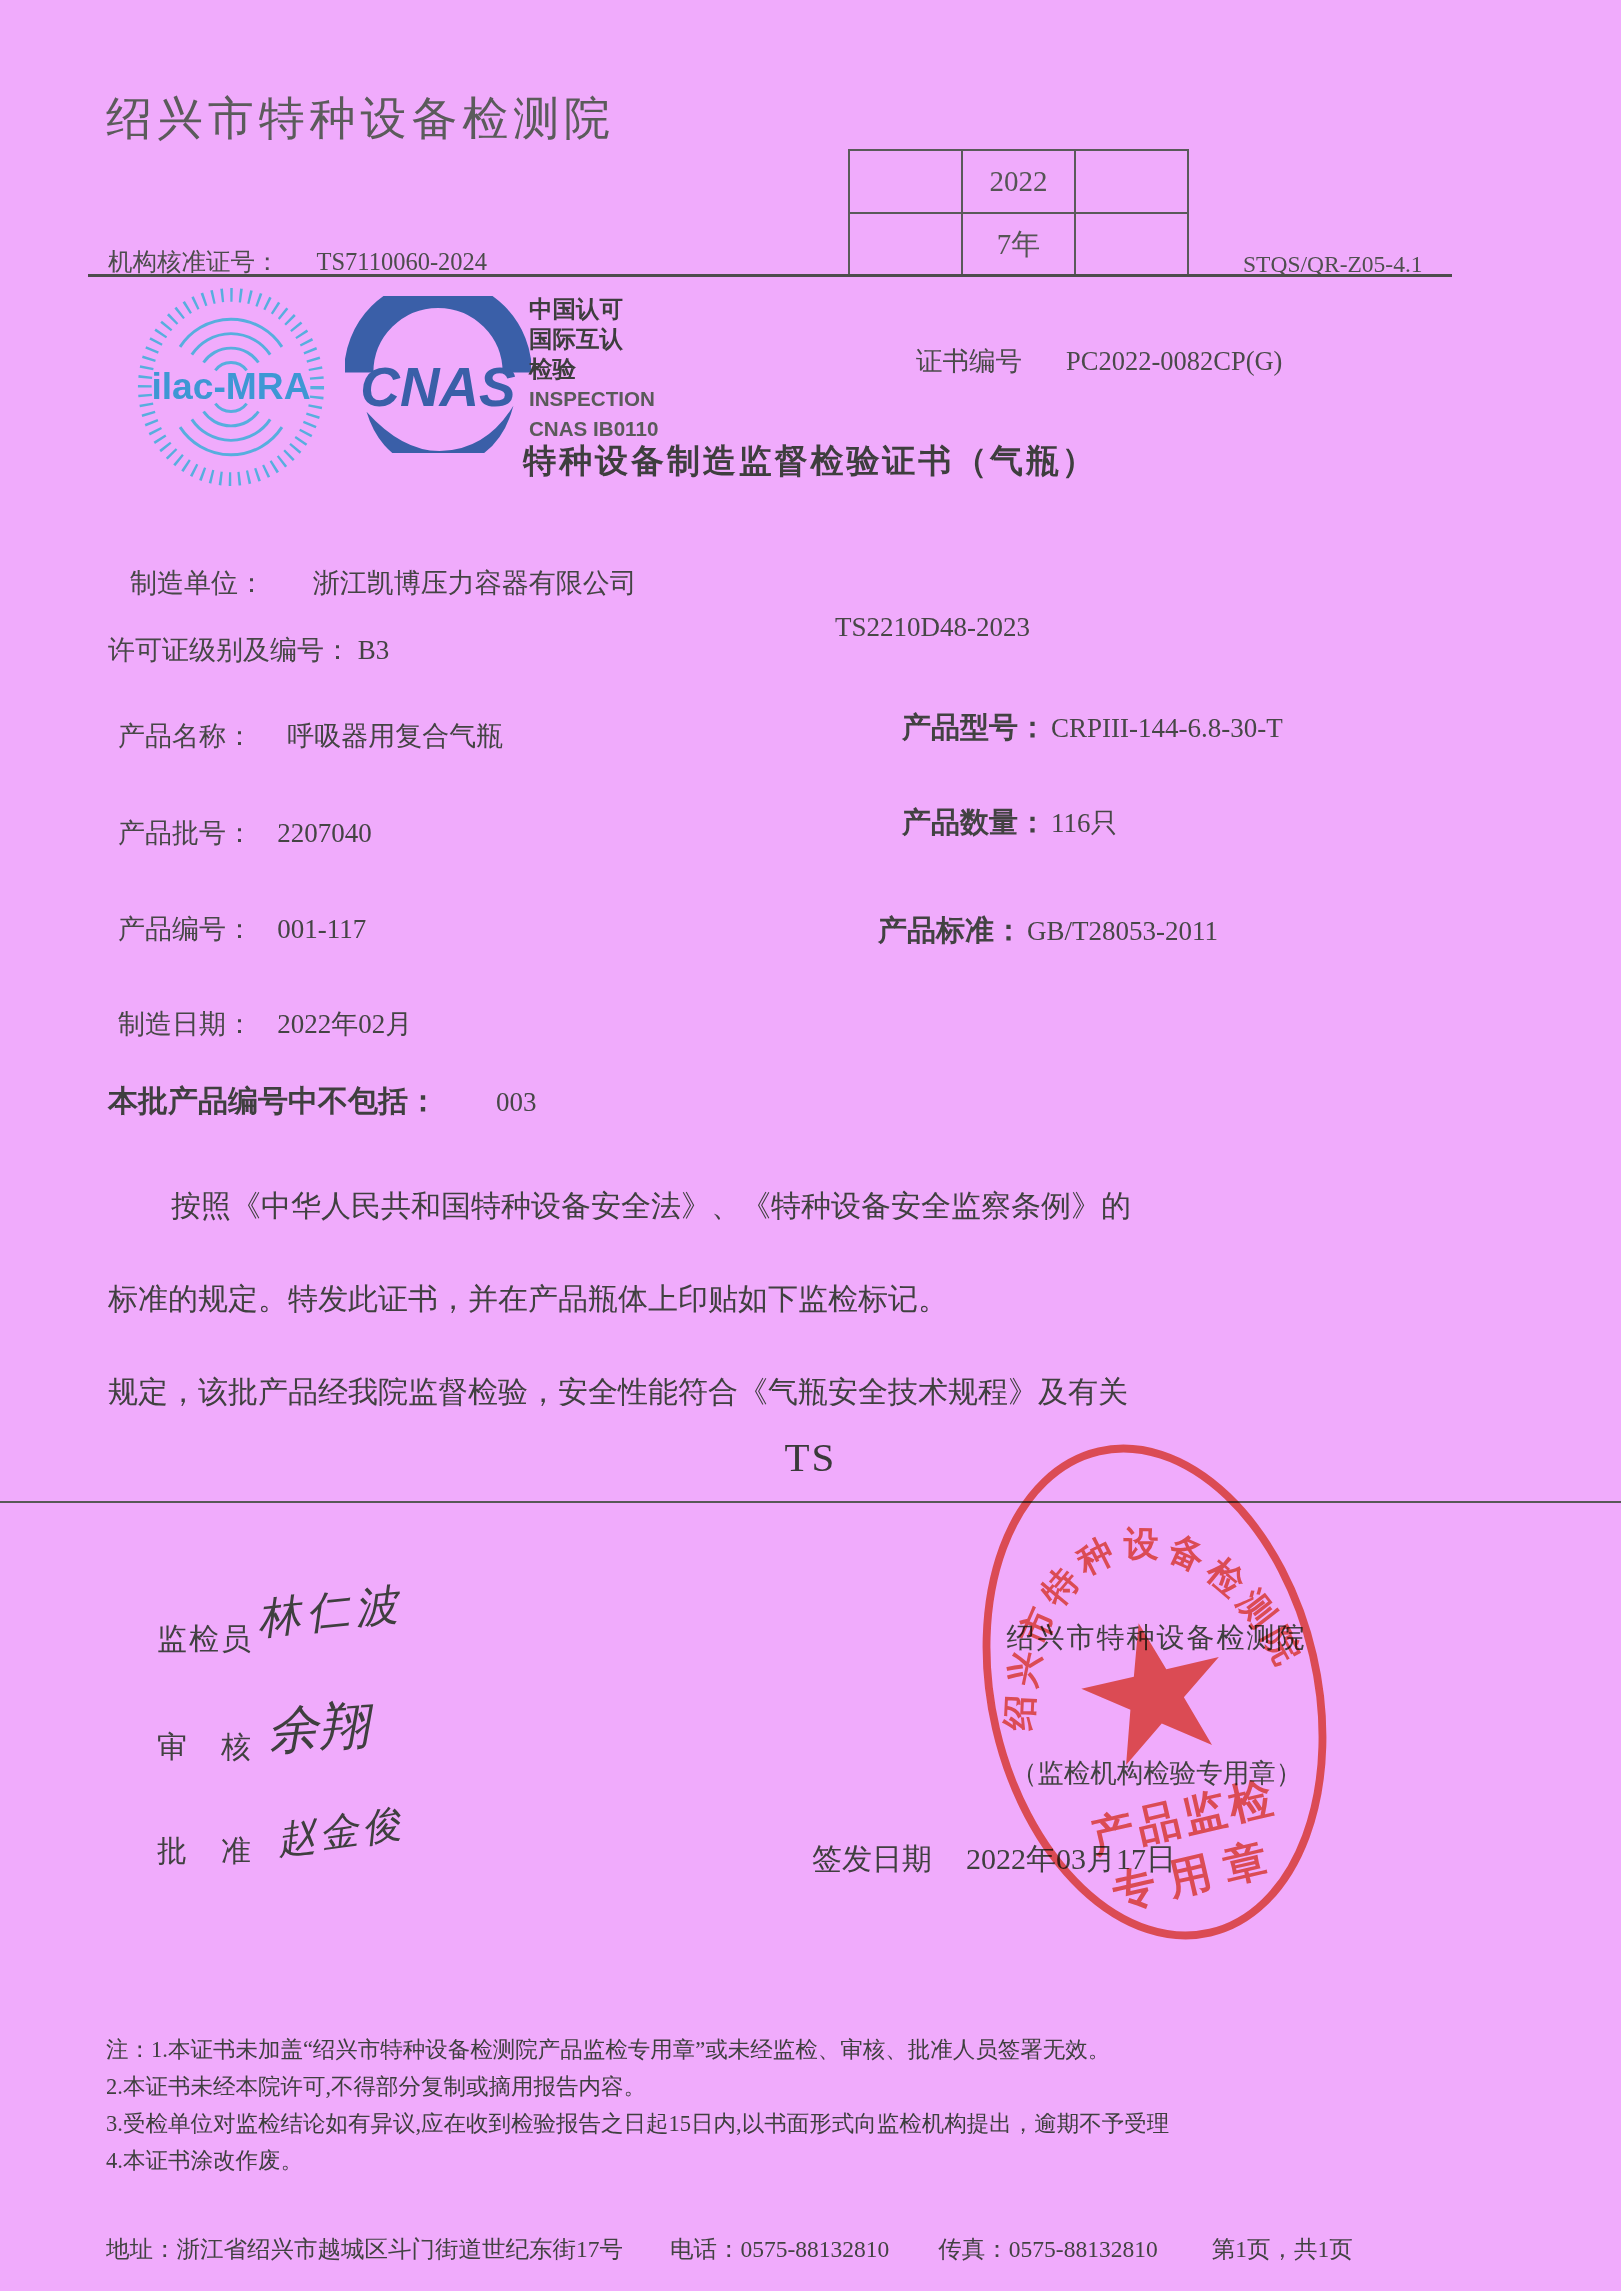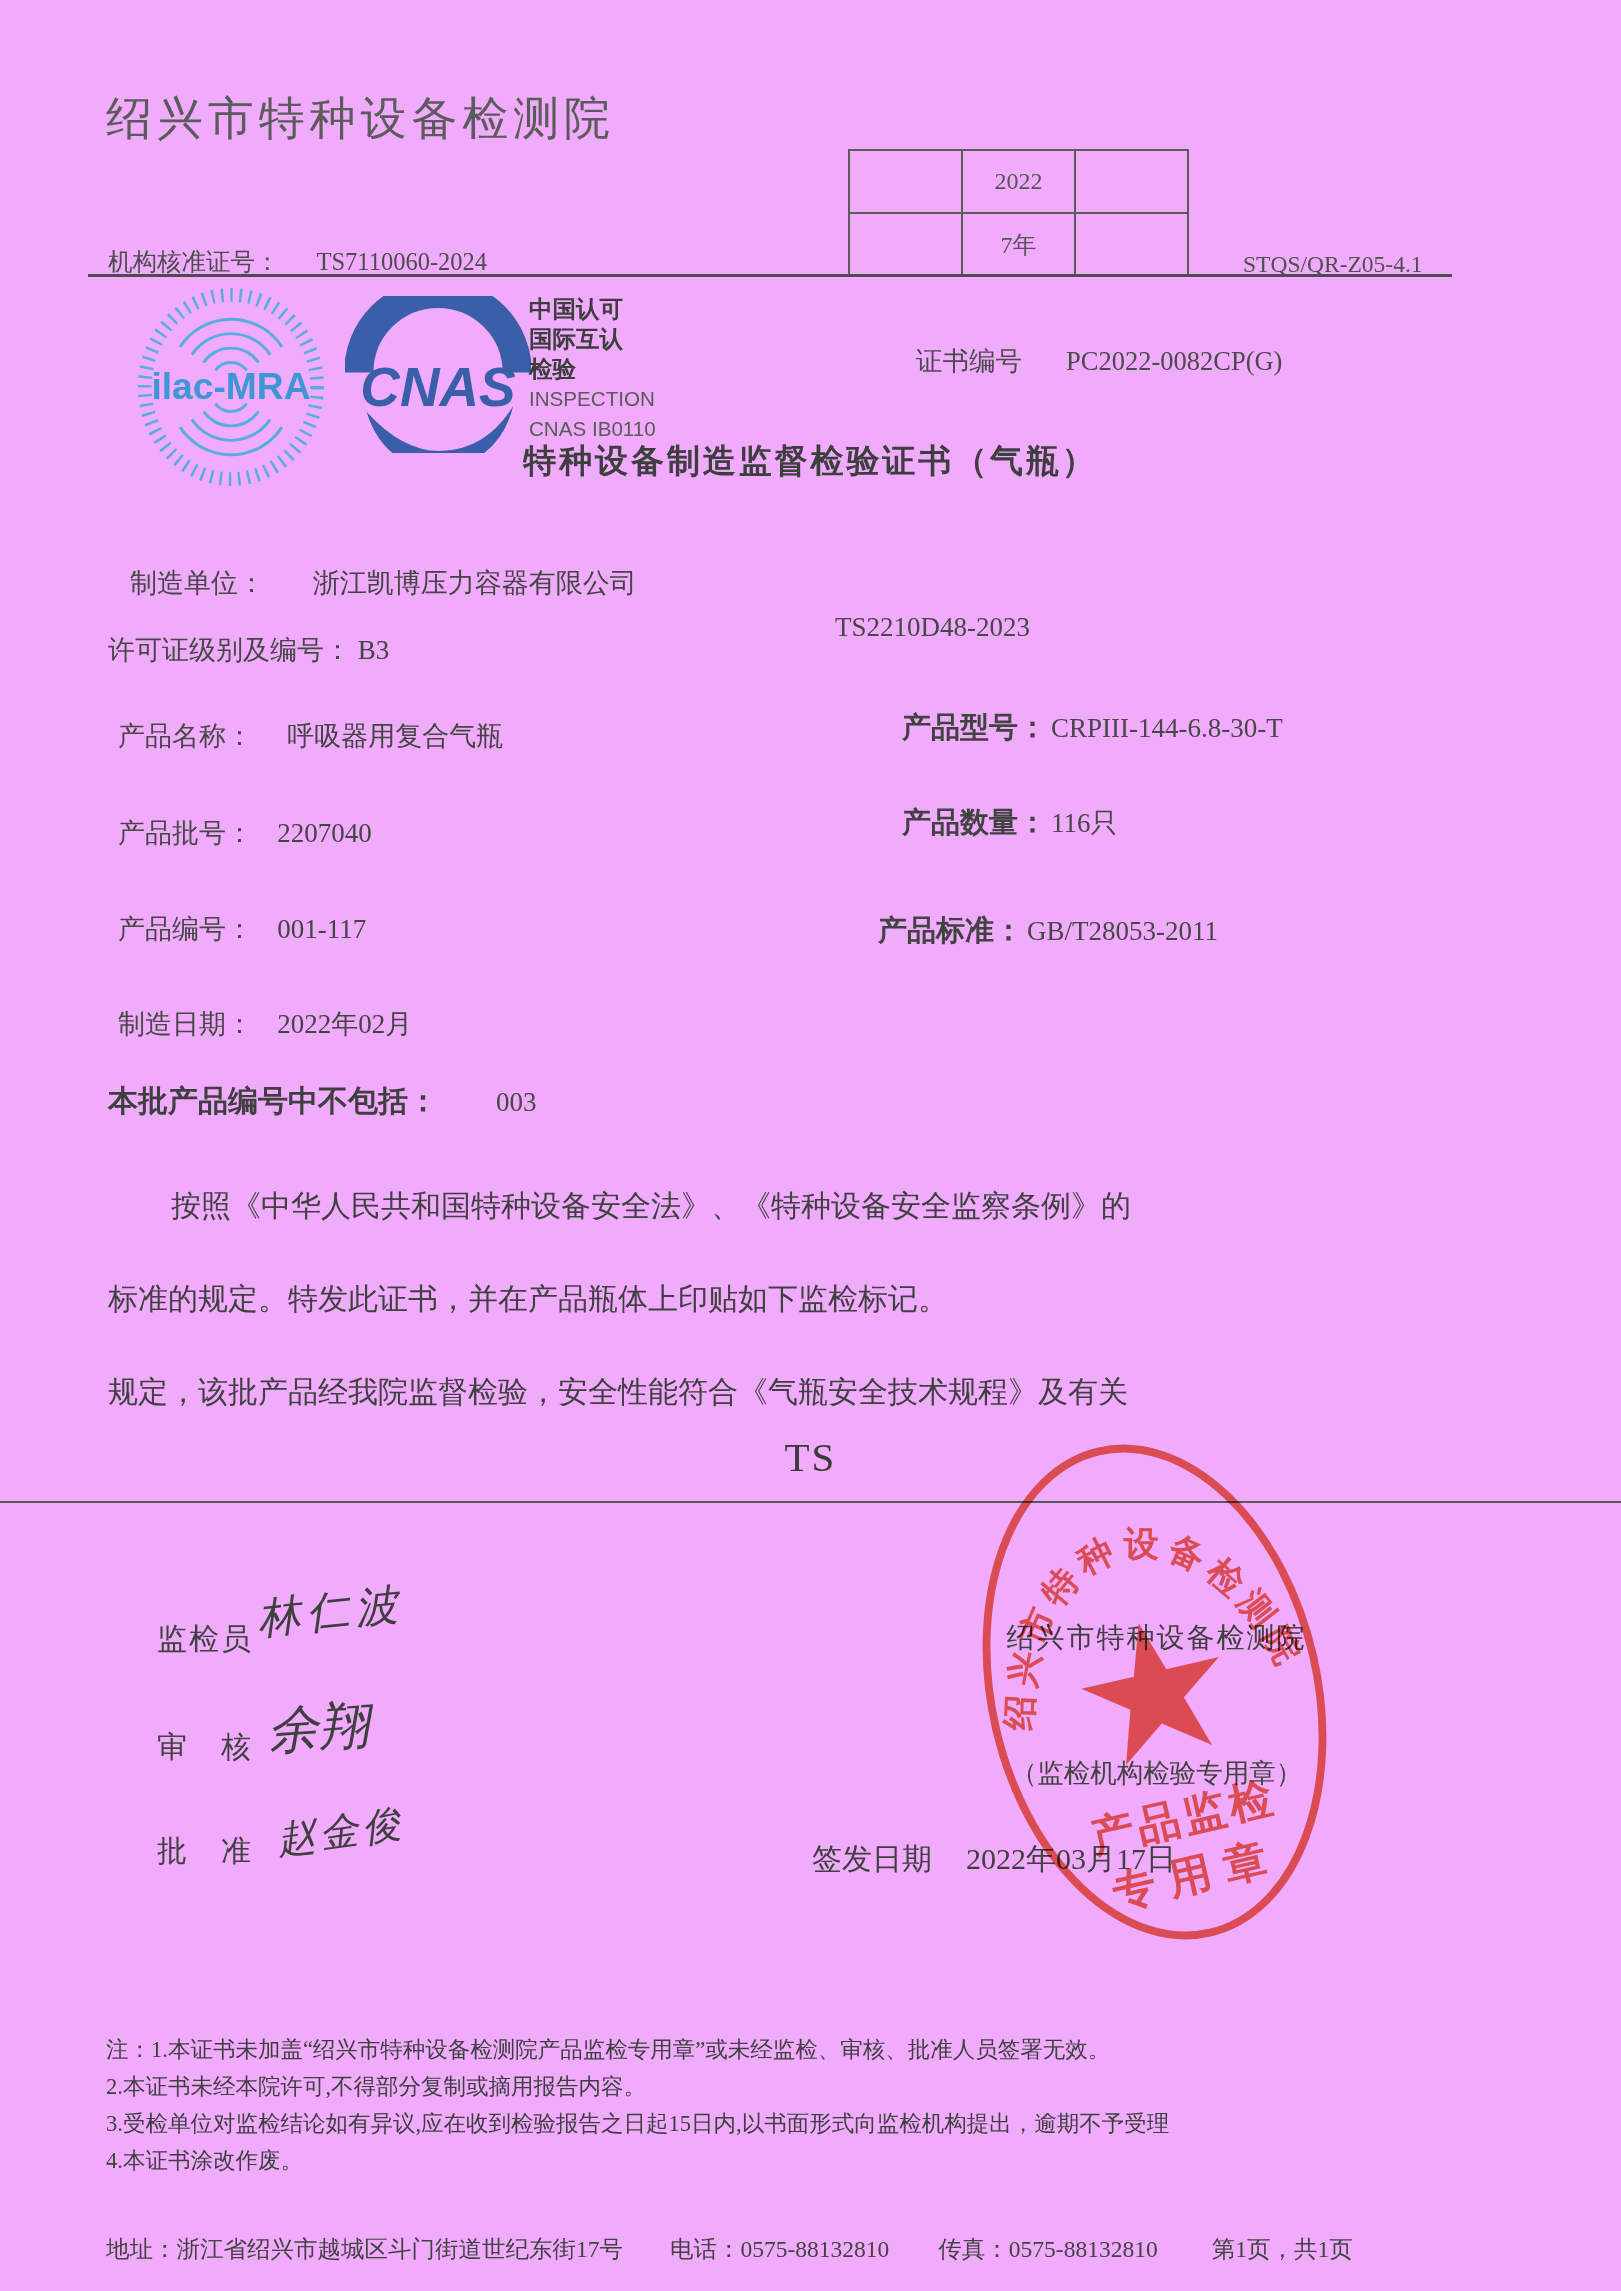--- a/index.html
+++ b/index.html
@@ -6,32 +6,32 @@
   body { background:#e9e9e9; font-family:"Liberation Serif","DejaVu Serif",serif; }
   .page {
     position:relative; width:1621px; height:2292px; margin:0 auto;
     background:#f0abfc; color:#474747; overflow:hidden;
   }
   .abs { position:absolute; }
 
   
   .institute-name { left:106px; top:88px; font-size:46px; letter-spacing:4.9px; color:#5b5b5b; font-weight:500; }
   .year-table { left:848px; top:149px; width:341px; height:125px; border-collapse:collapse; }
-  .year-table td { border:2px solid #5a5a5a; width:114px; height:63px; text-align:center; font-size:24px; color:#555; }
+  .year-table td { border:2px solid #5a5a5a; width:114px; height:63px; text-align:center; font-size:29px; color:#555; }
   .approval-line { left:108px; top:245px; font-size:24.5px; color:#4c4c4c; }
   .approval-line .val { margin-left:37px; font-family:"Liberation Serif",serif; }
   .form-code { left:1243px; top:251px; font-size:23.5px; color:#4f4f4f; }
   .rule-top { left:88px; top:274px; width:1364px; height:2.9px; background:#4d4d4d; }
 
   
   .ilac-logo { left:135px; top:286px; }
   .cnas-logo { left:345px; top:296px; }
   .accred-text { left:529px; top:294px; line-height:30px; }
   .accred-text .cn { font-size:23.5px; font-weight:bold; color:#3d3d3d; }
-  .accred-text .en { font-size:20.6px; font-weight:normal; color:#5a5a5a; font-family:"Liberation Sans",sans-serif; }
+  .accred-text .en { font-size:20.6px; font-weight:bold; color:#5a5a5a; font-family:"Liberation Sans",sans-serif; }
   .cert-no-line { left:916px; top:343px; font-size:26.5px; color:#4a4a4a; }
   .cert-no-line .val { margin-left:44px; }
 
   .doc-title { left:0; top:439px; width:1621px; text-align:center; font-size:33px; font-weight:bold; letter-spacing:2.9px; color:#3e3e3e; }
 
   
   .fld { font-size:27px; color:#474747; }
   .fld .val { color:#444; }
   .rlabel { font-size:29px; font-weight:600; color:#424242; }
 

